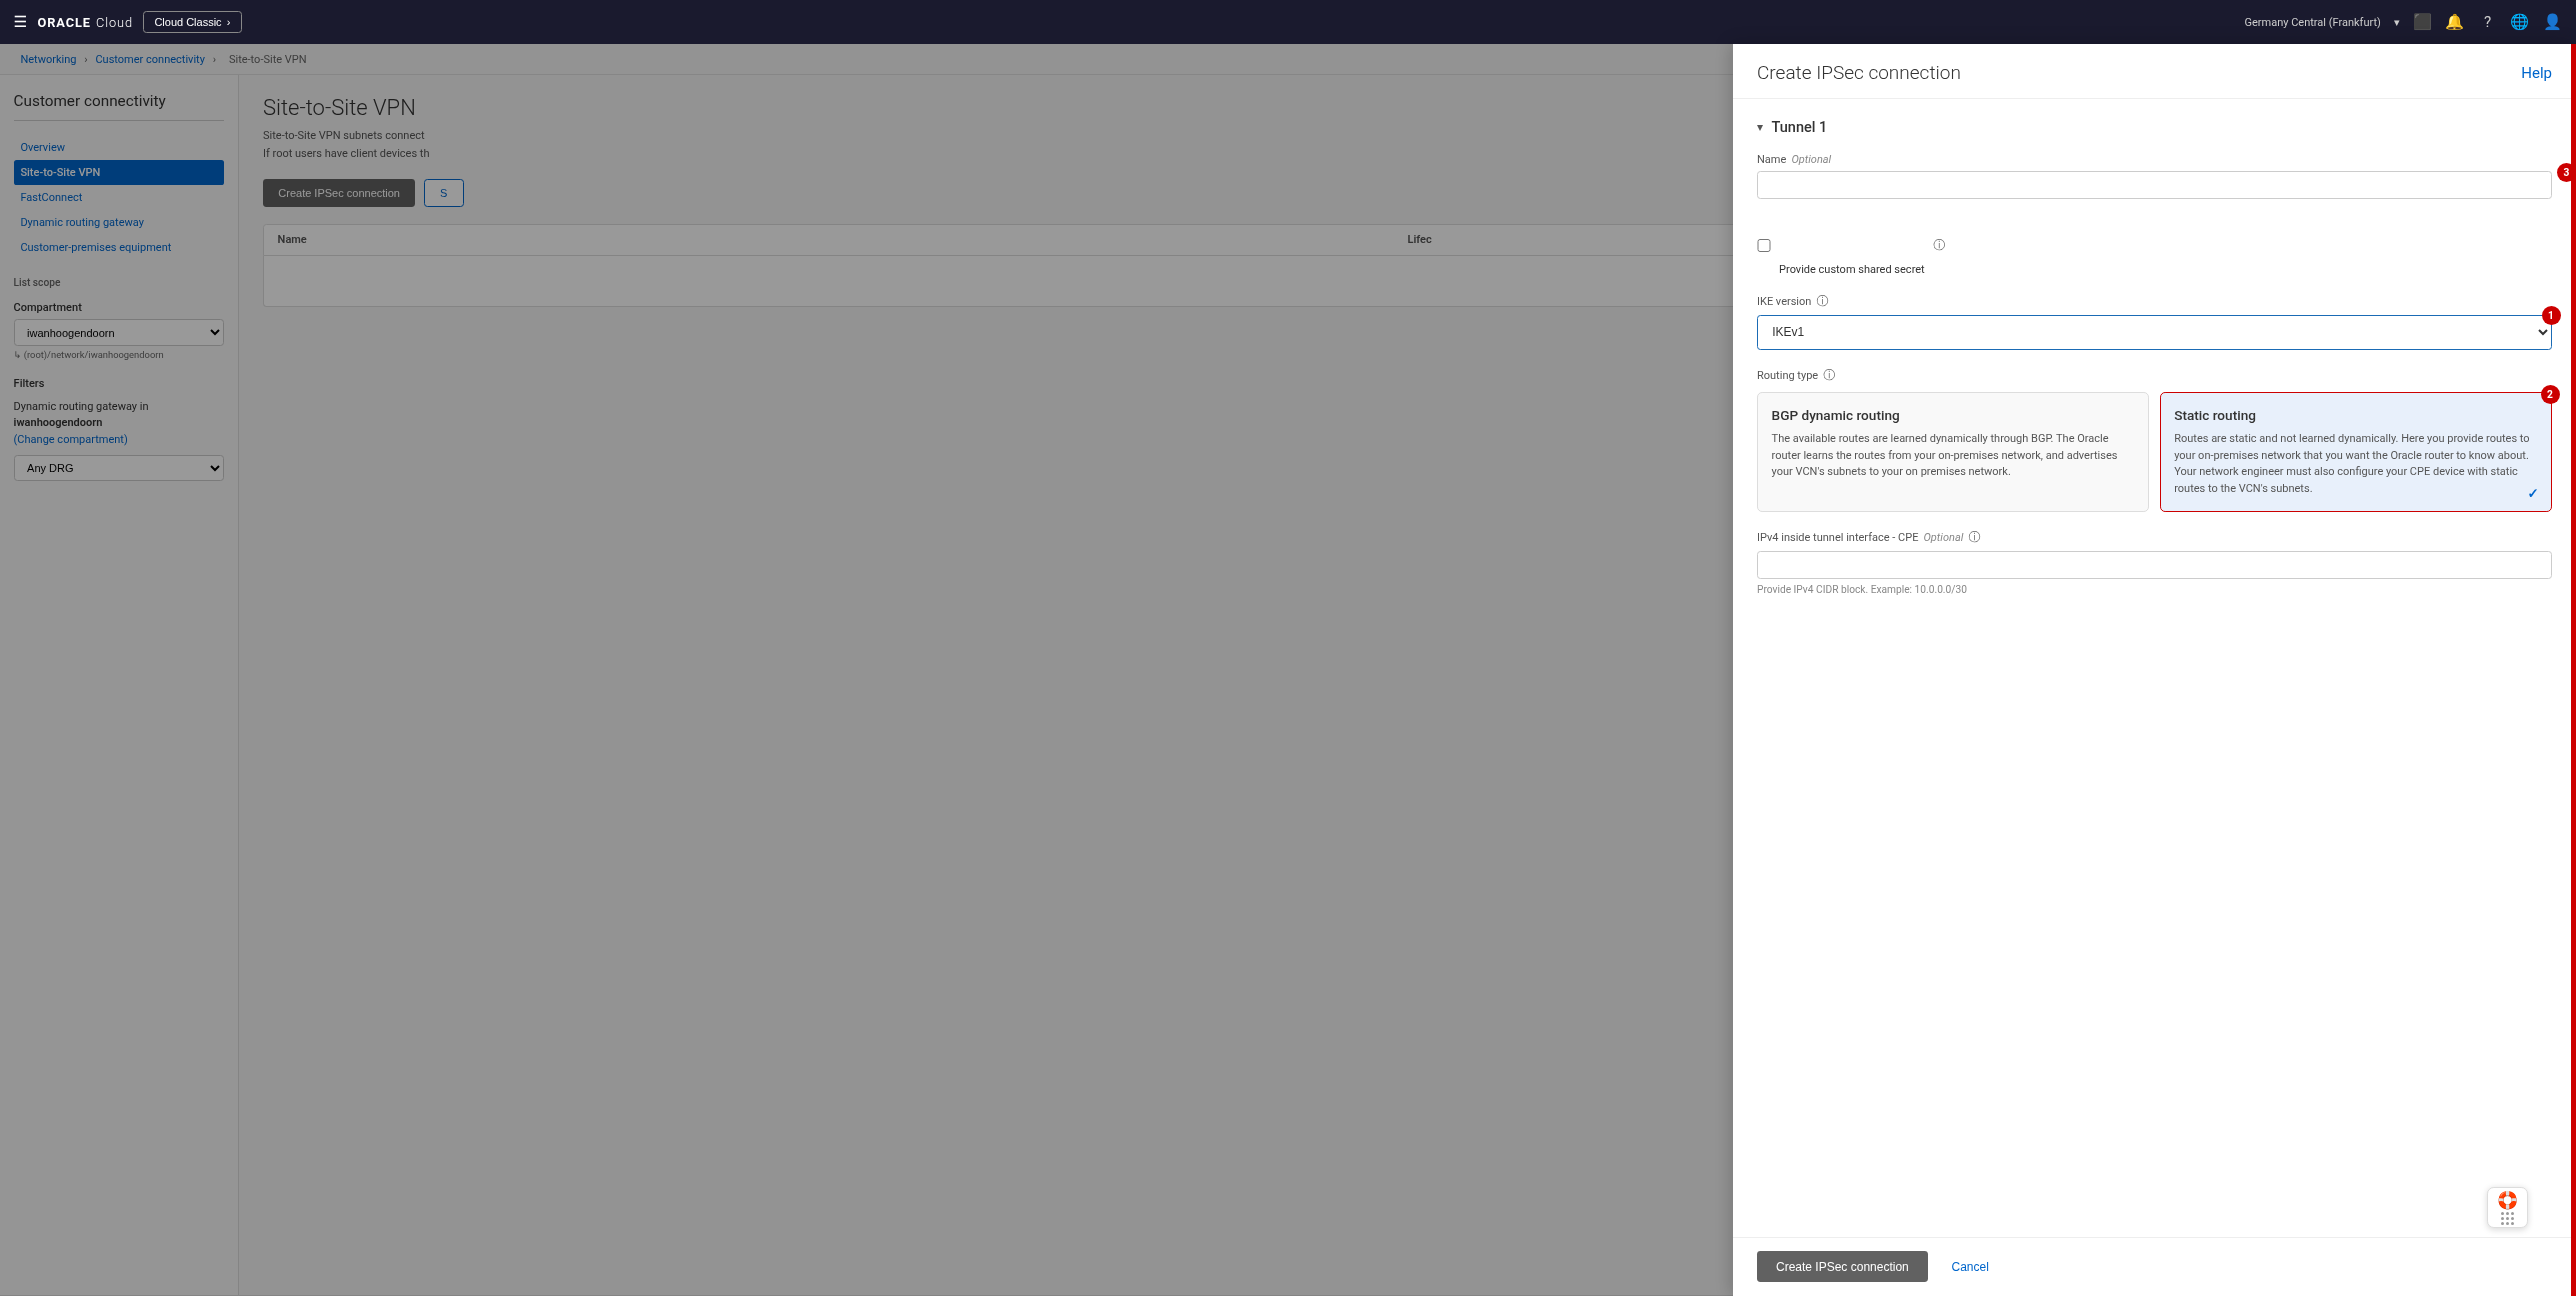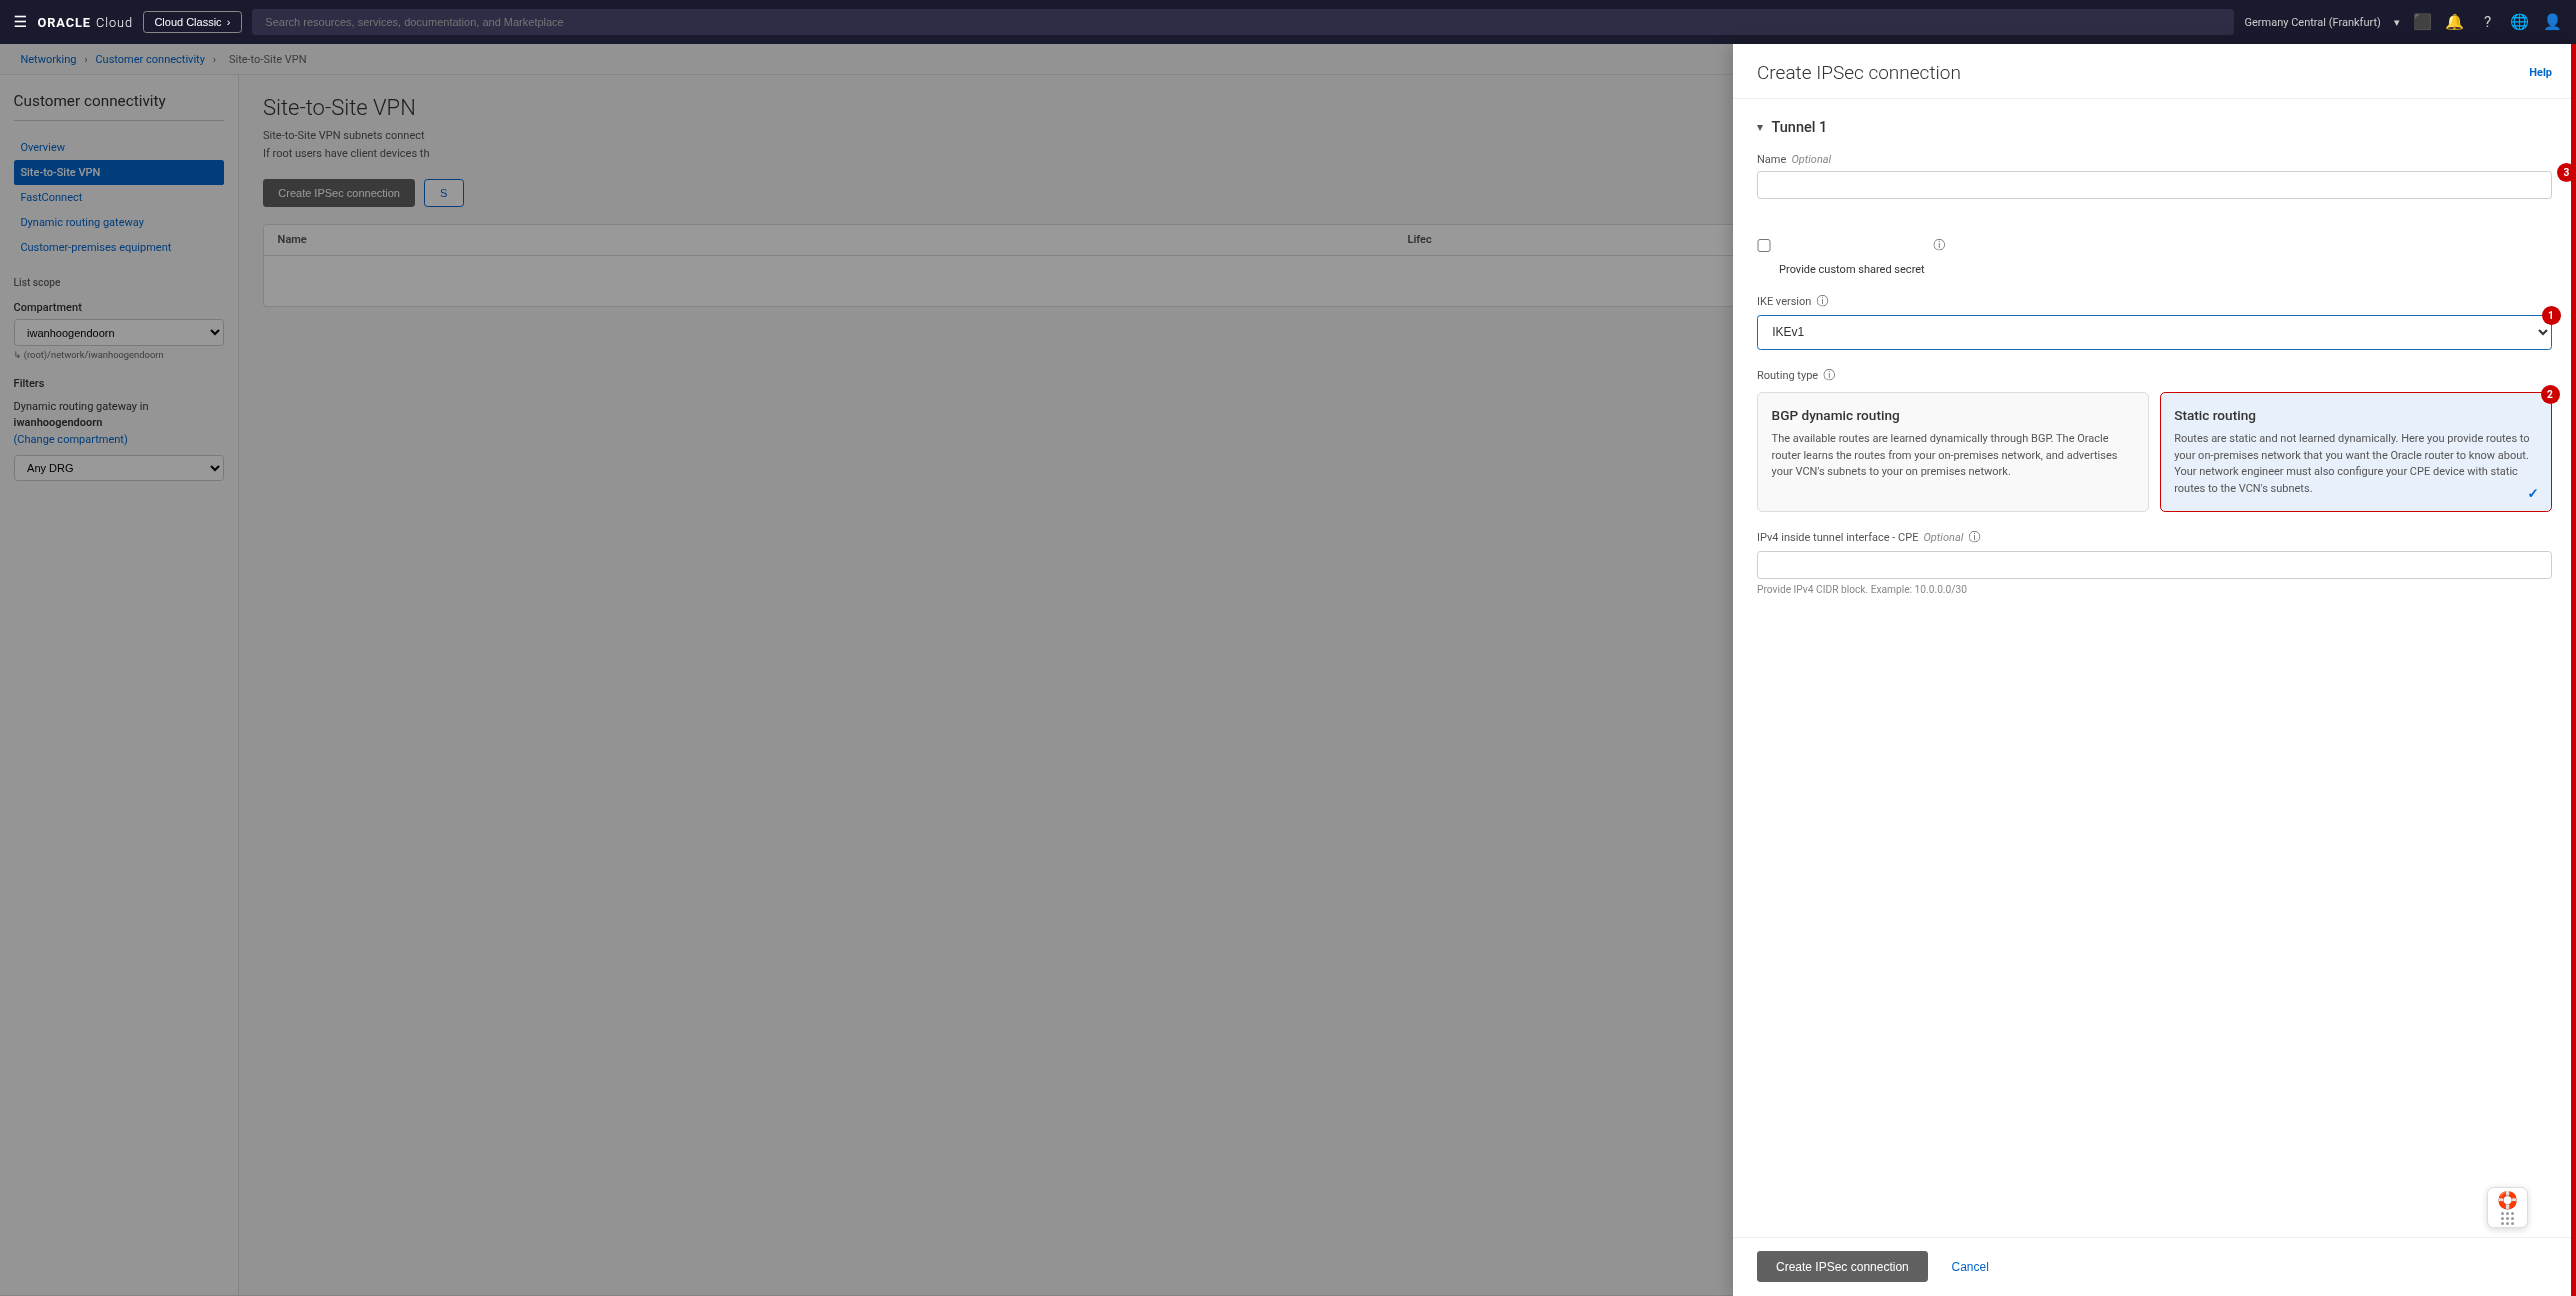--- a/index.html
+++ b/index.html
@@ -101,21 +101,21 @@
     .modal-panel {
       position: absolute; top: 0; right: 0; width: 843px; background: white;
       height: 100%; overflow-y: auto; display: flex; flex-direction: column;
       box-shadow: -3.4px 0 17px rgba(0,0,0,0.2);
     }
     .modal-header {
       display: flex; justify-content: space-between; align-items: center;
       padding: 17px 24px 13.6px; border-bottom: 0.9px solid #eee;
     }
     .modal-title { font-size: 19px; font-weight: 300; color: #333; }
-    .modal-help { color: #0066cc; text-decoration: none; font-size: 11px; font-weight: bold; }
+    .modal-help { color: #0066cc; text-decoration: none; font-size: 15px; }
     .modal-body { padding: 20.4px 24px; flex: 1; overflow-y: auto; }
 
     
     .red-indicator {
       position: absolute; right: 0; top: 0; bottom: 0; width: 5.1px;
       background: #c00; z-index: 200;
     }
     .red-badge {
       position: absolute; right: 3.4px; width: 19px; height: 19px;
       background: #c00; border-radius: 50%; color: white; font-size: 10.2px; font-weight: 700;
@@ -213,21 +213,20 @@
 <nav class="top-nav">
   <span class="hamburger">☰</span>
   <div class="oracle-logo">
     <strong>ORACLE</strong> 
       <span>Cloud</span>
   </div>
   <button class="cloud-classic-btn">
     <span>Cloud Classic</span>
     <span>›</span>
   </button>
-  <input class="search-bar" type="text" placeholder="Search resources, services, documentation, and Marketplace" style="">
   <div class="nav-right">
     <div class="region">
       <span>Germany Central (Frankfurt)</span>
       <span>▾</span>
     </div>
     <div class="nav-icons">
       <span class="nav-icon">⬛</span>
       <span class="nav-icon">🔔</span>
       <span class="nav-icon">?</span>
       <span class="nav-icon">🌐</span>

